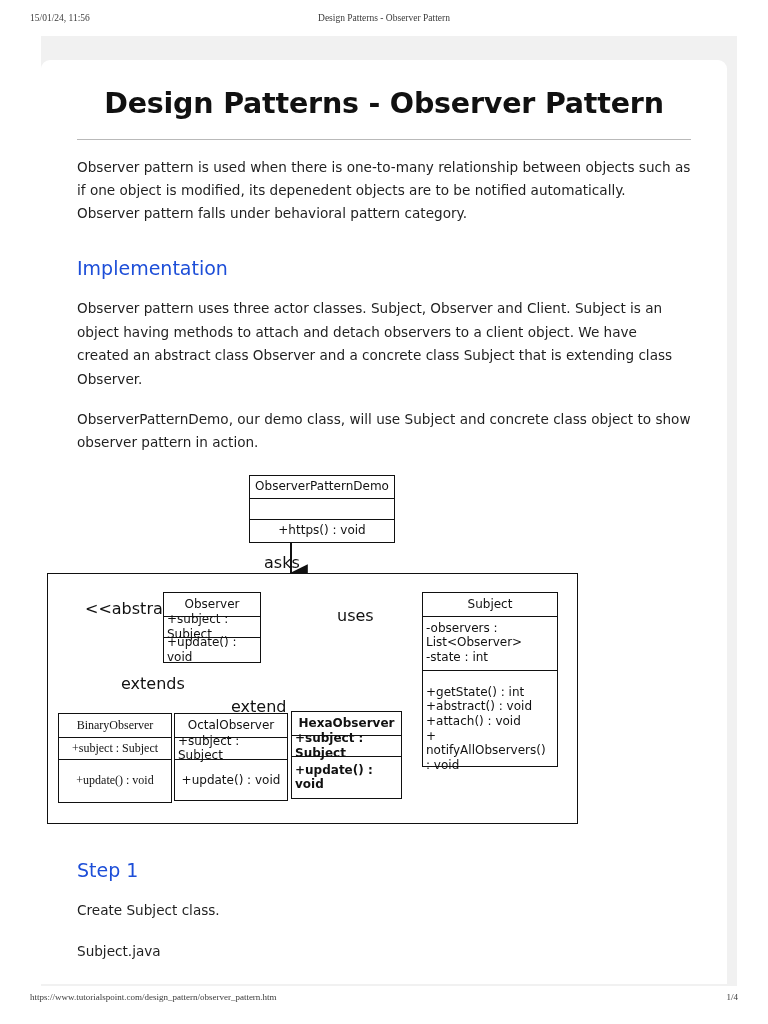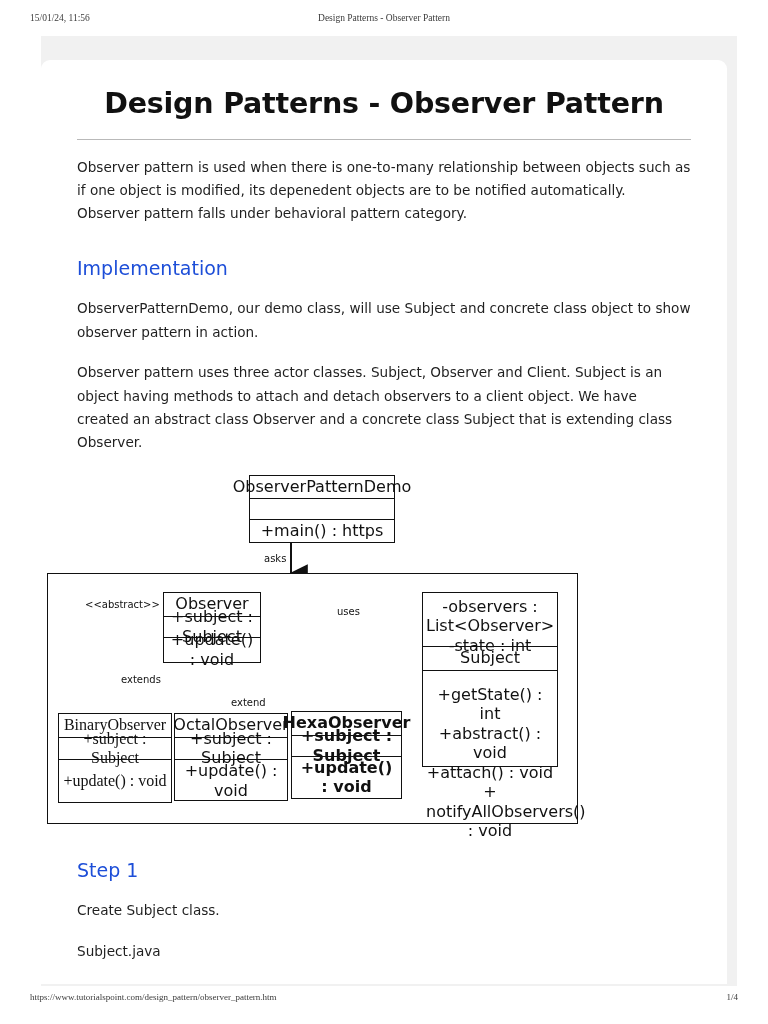--- a/index.html
+++ b/index.html
@@ -141,23 +141,23 @@
     left: 0;
     top: 0;
     width: 686px;
     height: 355px;
   }
   .uml-box {
     position: absolute;
     box-sizing: border-box;
     border: 1.6px solid #111;
     background: #fff;
-    font-size: 16px;
+    font-size: 12px;
     color: #111;
-    text-align: center;
+    text-align: left;
   }
   .uml-row {
     box-sizing: border-box;
     border-bottom: 1.6px solid #111;
     display: flex;
     align-items: center;
     justify-content: center;
     line-height: 1.22;
     padding: 2px 3px;
   }
@@ -167,21 +167,21 @@
     padding: 4px 3px;
   }
   .uml-frame {
     position: absolute;
     box-sizing: border-box;
     border: 1.6px solid #111;
     background: #fff;
   }
   .uml-label {
     position: absolute;
-    font-size: 10px;
+    font-size: 16px;
     color: #111;
     white-space: nowrap;
   }
   .uml-svg {
     position: absolute;
     left: 0;
     top: 0;
     width: 686px;
     height: 355px;
     pointer-events: none;
@@ -199,22 +199,22 @@
 
 <div class="page-card">
   <div class="content">
 
     <h1 class="doc-title">Design Patterns - Observer Pattern</h1>
     <div class="title-rule"></div>
 
     <p class="body-text lead">Observer pattern is used when there is one-to-many relationship between objects such as if one object is modified, its depenedent objects are to be notified automatically. Observer pattern falls under behavioral pattern category.</p>
 
     <h2 class="section-heading">Implementation</h2>
+    <p class="body-text gap-top">Observer pattern uses three actor classes. Subject, Observer and Client. Subject is an object having methods to attach and detach observers to a client object. We have created an abstract class Observer and a concrete class Subject that is extending class Observer.</p>
     <p class="body-text gap-top">ObserverPatternDemo, our demo class, will use Subject and concrete class object to show observer pattern in action.</p>
-    <p class="body-text gap-top">Observer pattern uses three actor classes. Subject, Observer and Client. Subject is an object having methods to attach and detach observers to a client object. We have created an abstract class Observer and a concrete class Subject that is extending class Observer.</p>
 
     <div class="uml-wrap">
       <div class="uml">
 
         <svg class="uml-svg" viewBox="0 0 686 355" xmlns="http://www.w3.org/2000/svg">
           <defs>
             <marker id="arrowOpen" markerWidth="9" markerHeight="9" refX="8" refY="4.5" orient="auto">
               <path d="M0,0.6 L8.4,4.5 L0,8.4" fill="none" stroke="#111" stroke-width="1.4"></path>
             </marker>
             <marker id="arrowSolidDown" markerWidth="10" markerHeight="10" refX="5" refY="9" orient="auto">
@@ -237,43 +237,43 @@
           <line x1="333" y1="215" x2="333" y2="228" stroke="#111" stroke-width="1.5"></line>
           <line x1="182" y1="230" x2="182" y2="215" stroke="#111" stroke-width="1.5"></line>
           <line x1="182" y1="240" x2="182" y2="230" stroke="#111" stroke-width="1.5"></line>
           <line x1="302" y1="240" x2="302" y2="228" stroke="#111" stroke-width="1.5"></line>
           <line x1="277" y1="214" x2="277" y2="190" stroke="#111" stroke-width="2.2" marker-end="url(#arrowSolidUp)"></line>
         </svg>
 
         <div class="uml-box" style="left:208px; top:2px; width:146px; height:68px;">
           <div class="uml-row" style="height:23px;">ObserverPatternDemo</div>
           <div class="uml-row" style="height:21px;"></div>
-          <div class="uml-row" style="height:22px;">+main() : https</div>
+          <div class="uml-row" style="height:22px;">+https() : void</div>
         </div>
 
         <span class="uml-label" style="left:223px; top:80px;">asks</span>
 
         <div class="uml-frame" style="left:6px; top:100px; width:531px; height:251px;"></div>
 
         <span class="uml-label" style="left:44px; top:126px;">&lt;&lt;abstract&gt;&gt;</span>
         <div class="uml-box" style="left:122px; top:119px; width:98px; height:71px;">
           <div class="uml-row" style="height:24px;">Observer</div>
           <div class="uml-row" style="height:21px;">+subject  : Subject</div>
           <div class="uml-row" style="height:24px;">+update() : void</div>
         </div>
 
         <span class="uml-label" style="left:296px; top:133px;">uses</span>
 
         <div class="uml-box" style="left:381px; top:119px; width:136px; height:175px;">
+          <div class="uml-row" style="height:24px;">Subject</div>
           <div class="uml-row multi" style="height:54px;">
             <div>-observers  :</div>
             <div>List&lt;Observer&gt;</div>
             <div>-state : int</div>
           </div>
-          <div class="uml-row" style="height:24px;">Subject</div>
           <div class="uml-row multi" style="height:95px; padding-top:14px;">
             <div>+getState() : int</div>
             <div>+abstract() : void</div>
             <div>+attach() : void</div>
             <div>+ notifyAllObservers()</div>
             <div>: void</div>
           </div>
         </div>
 
         <span class="uml-label" style="left:80px; top:201px;">extends</span>

